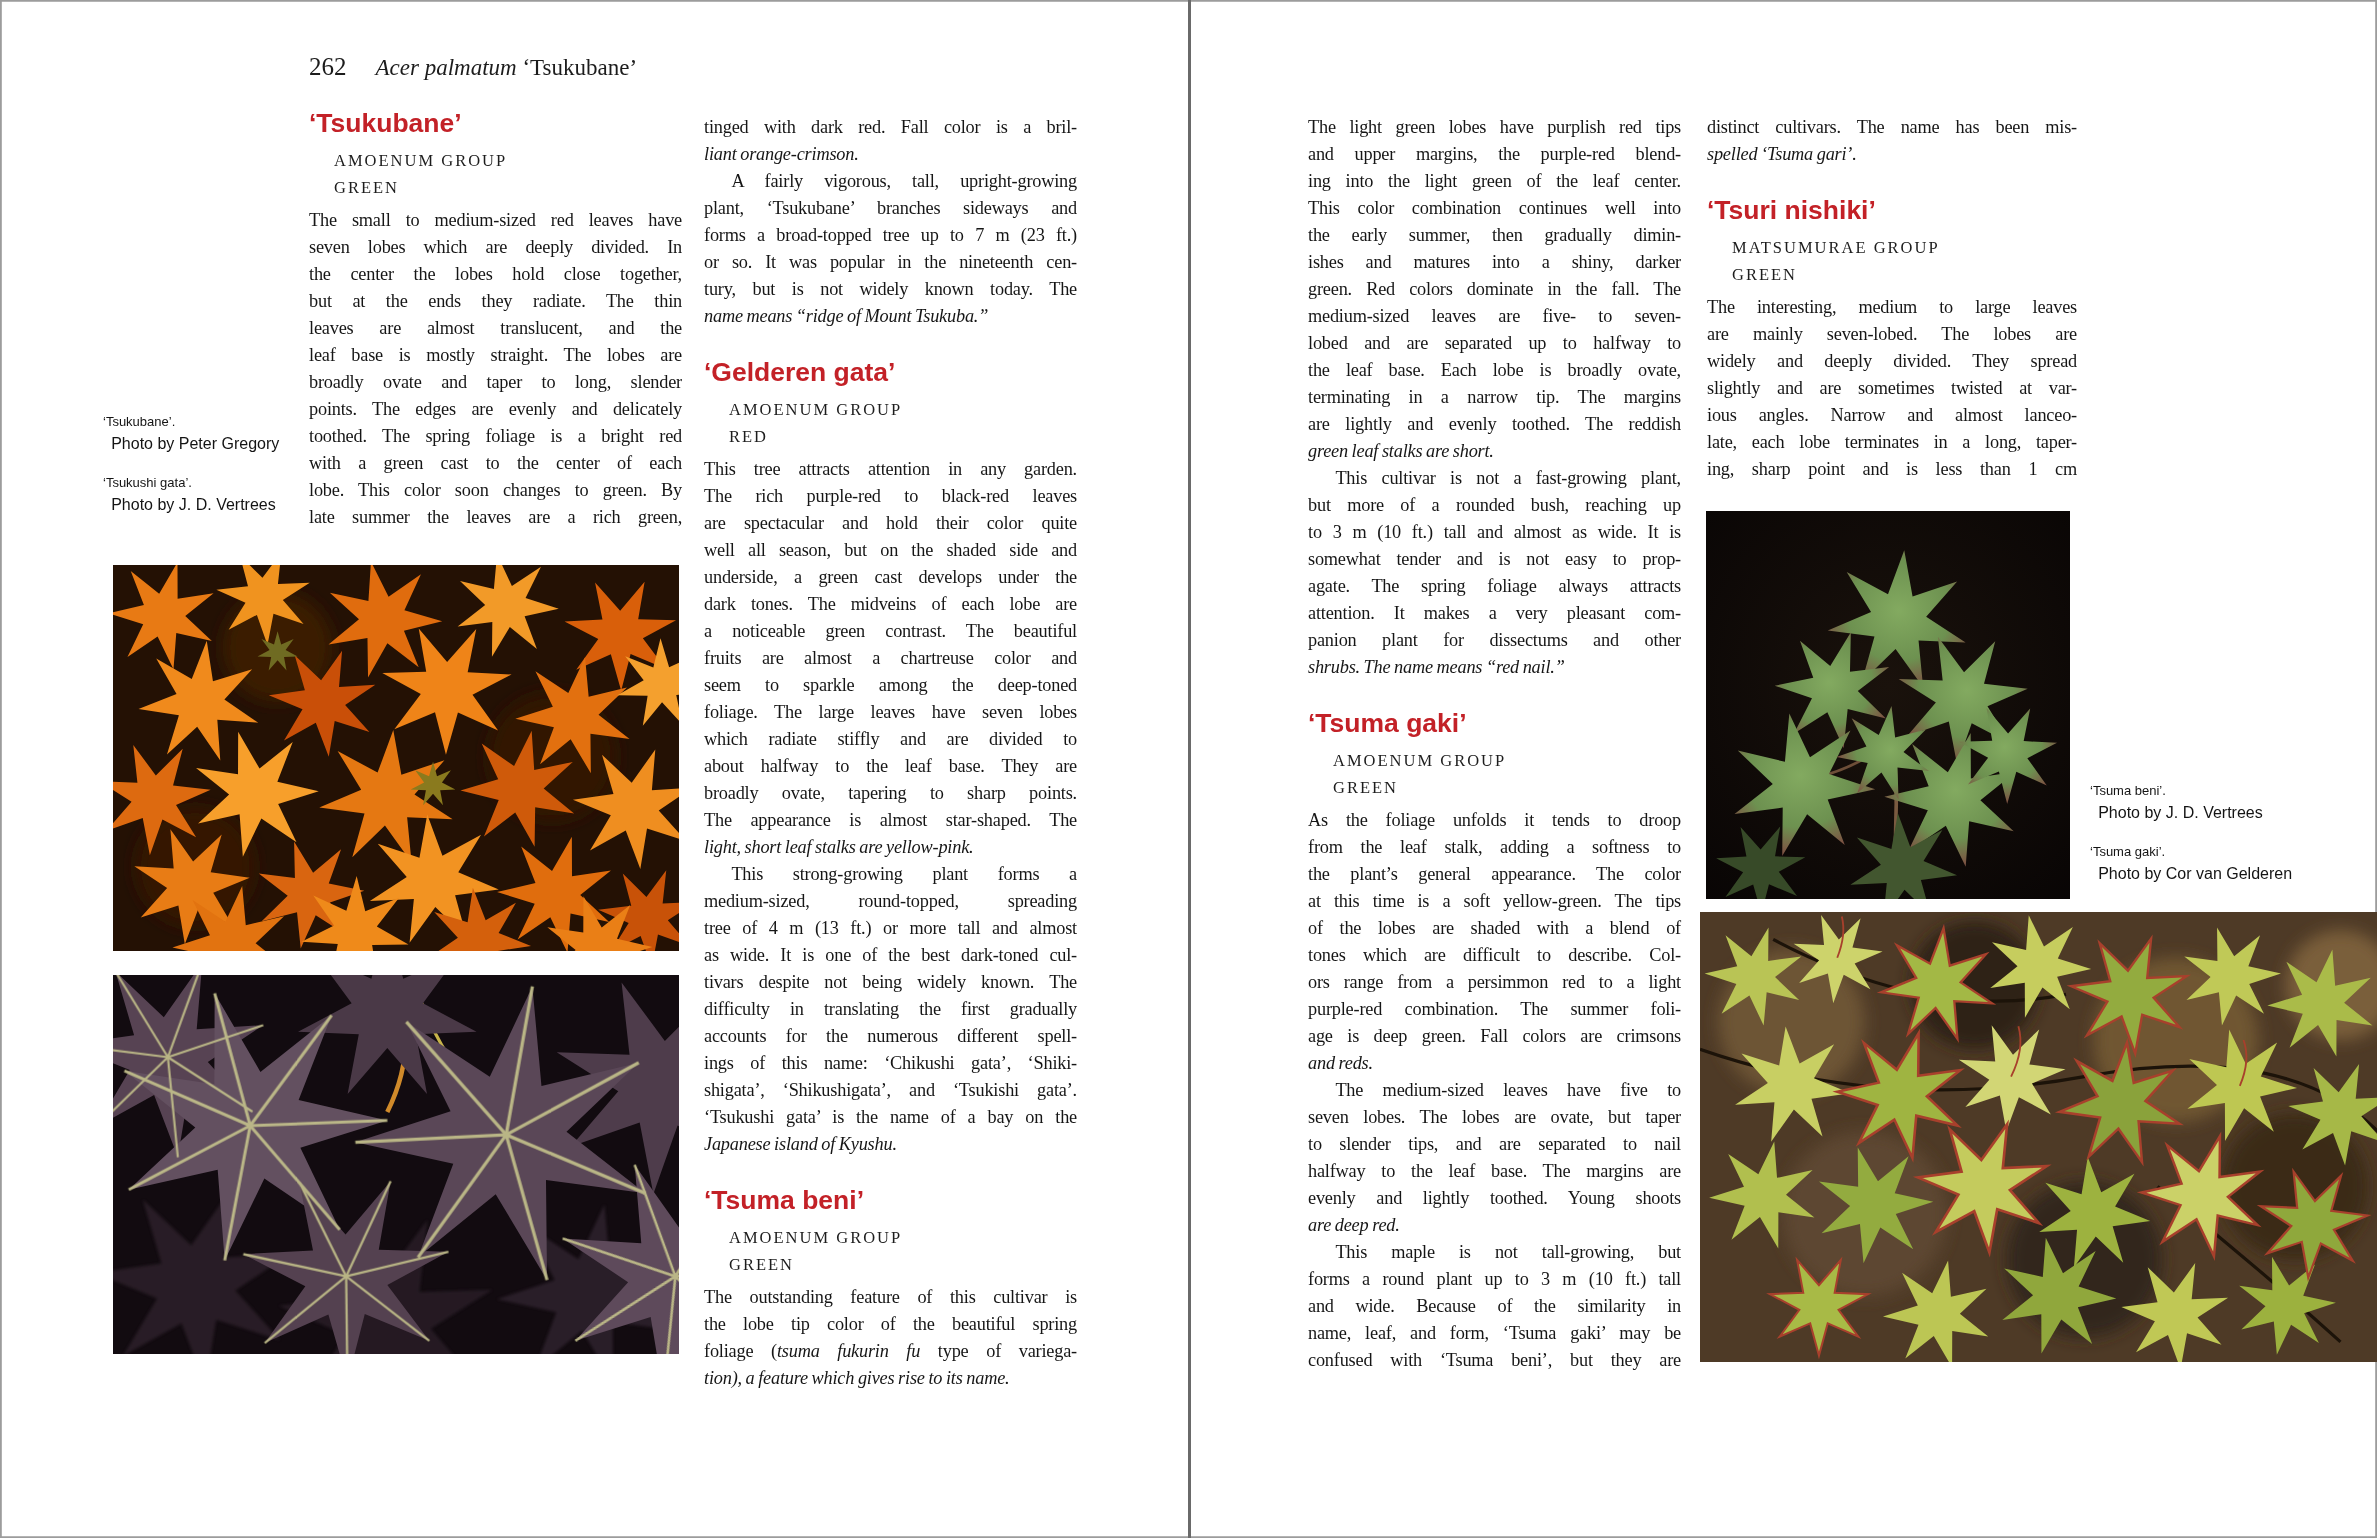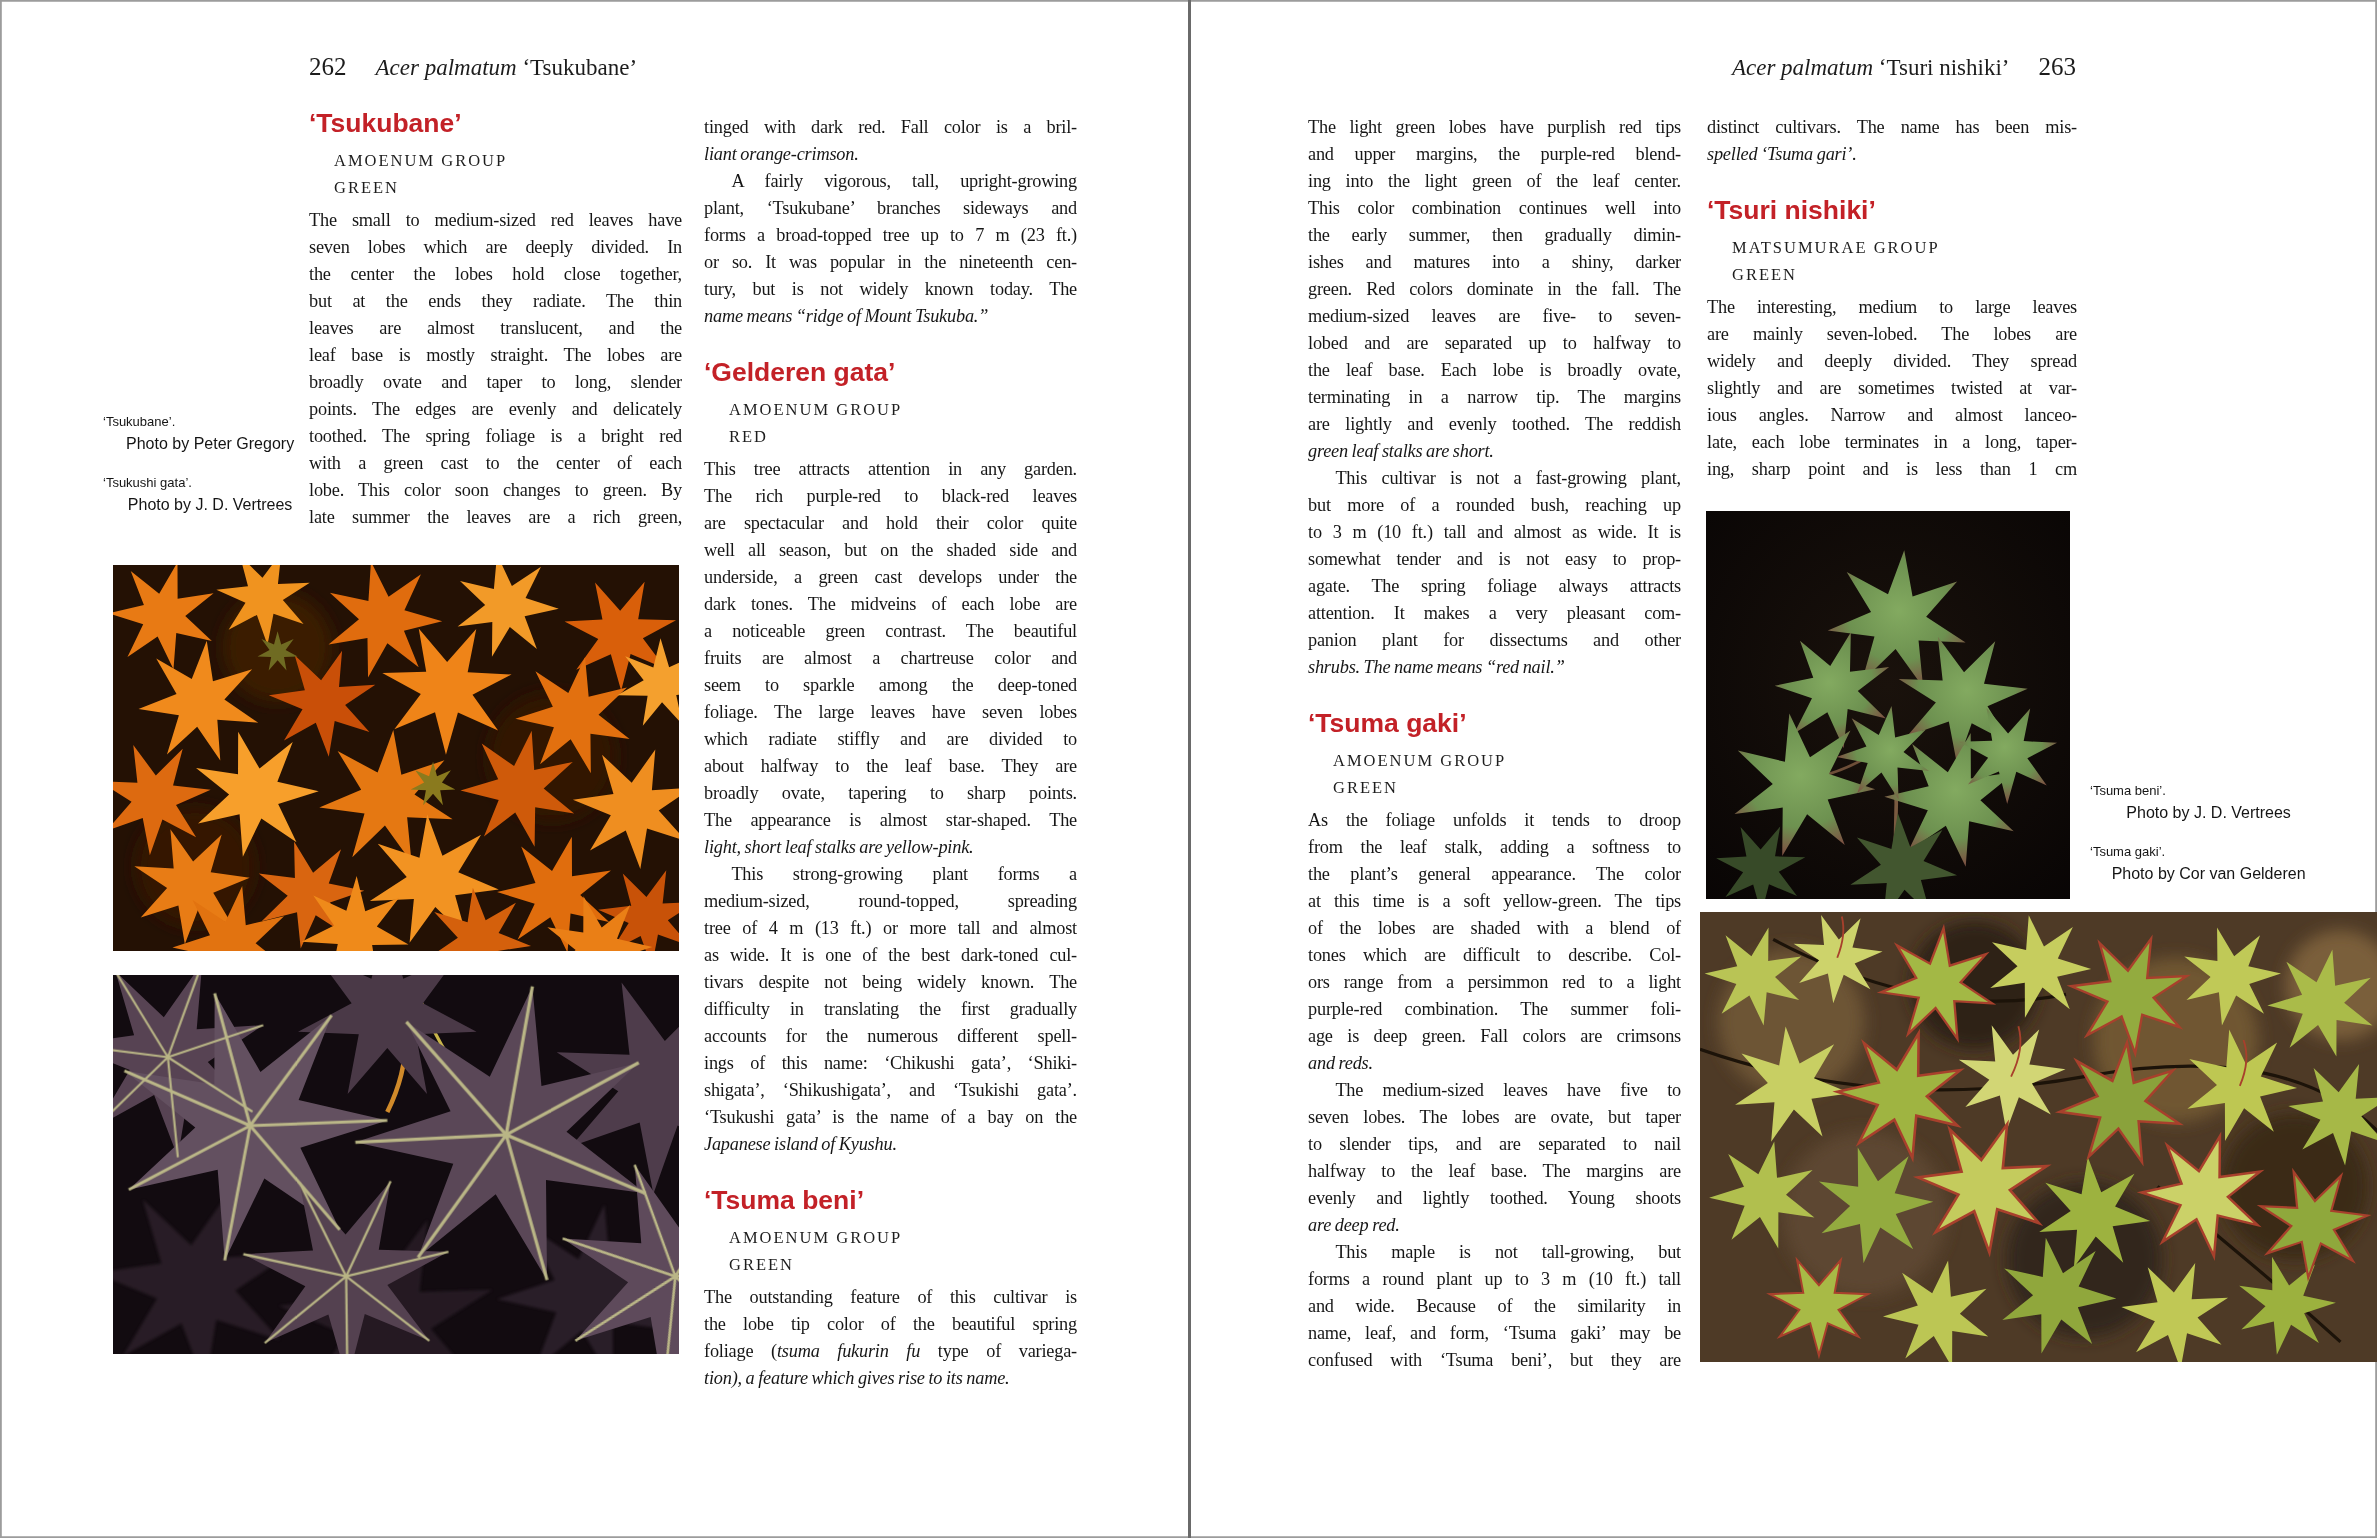--- a/index.html
+++ b/index.html
@@ -33,21 +33,21 @@
         color:#c32127;line-height:31px;margin:27.4px 0 9.1px 0;}
   .textcol .redh:first-child{margin-top:0;}
   .grp{font-size:16.5px;letter-spacing:2px;line-height:26.5px;padding-left:25px;color:#1d1d1d;}
   .grp+.ln{margin-top:5.5px;}
 
   .caps{position:absolute;font-family:"Liberation Sans",sans-serif;color:#141414;}
   #lcaps{left:103px;top:410px;width:206px;}
   #rcaps{left:899px;top:779px;width:229px;}
   .cap+.cap{margin-top:15.5px;}
   .cap-t{font-size:13px;line-height:23px;}
-  .cap-c{font-size:16px;line-height:22px;padding-left:8.2px;text-align:center;}
+  .cap-c{font-size:16px;line-height:22px;padding-left:8.2px;}
 
   .photo{position:absolute;overflow:hidden;background:#111;}
   .photo svg{display:block;width:100%;height:100%;}
   #photo1{left:113px;top:565px;width:566px;height:386px;}
   #photo2{left:113px;top:975px;width:566px;height:379px;}
   #photo3{left:515px;top:511px;width:364px;height:388px;}
   #photo4{left:509px;top:912px;width:678px;height:450px;}
 </style>
 </head>
 <body>
@@ -227,23 +227,20 @@
           <use href="#vn" transform="translate(430,175) rotate(10) scale(3.3)"></use>
           <use href="#vn" transform="translate(615,330) rotate(-20) scale(2.6)"></use>
           <use href="#vn" transform="translate(255,330) rotate(25) scale(2.3)"></use>
           <use href="#vn" transform="translate(60,90) rotate(20) scale(2.2)"></use>
         </g>
       </svg>
     </div>
   </div>
 
   <div class="page" id="page-right">
-    <div class="runhead" id="rheader">
-      <span class="it">Acer palmatum</span> <span>‘Tsuri nishiki’</span><span class="pnum">263</span>
-    </div>
 
     <div class="textcol" id="rcol1">
         <div class="ln">The light green lobes have purplish red tips</div>
         <div class="ln">and upper margins, the purple-red blend-</div>
         <div class="ln">ing into the light green of the leaf center.</div>
         <div class="ln">This color combination continues well into</div>
         <div class="ln">the early summer, then gradually dimin-</div>
         <div class="ln">ishes and matures into a shiny, darker</div>
         <div class="ln">green. Red colors dominate in the fall. The</div>
         <div class="ln">medium-sized leaves are five- to seven-</div>

